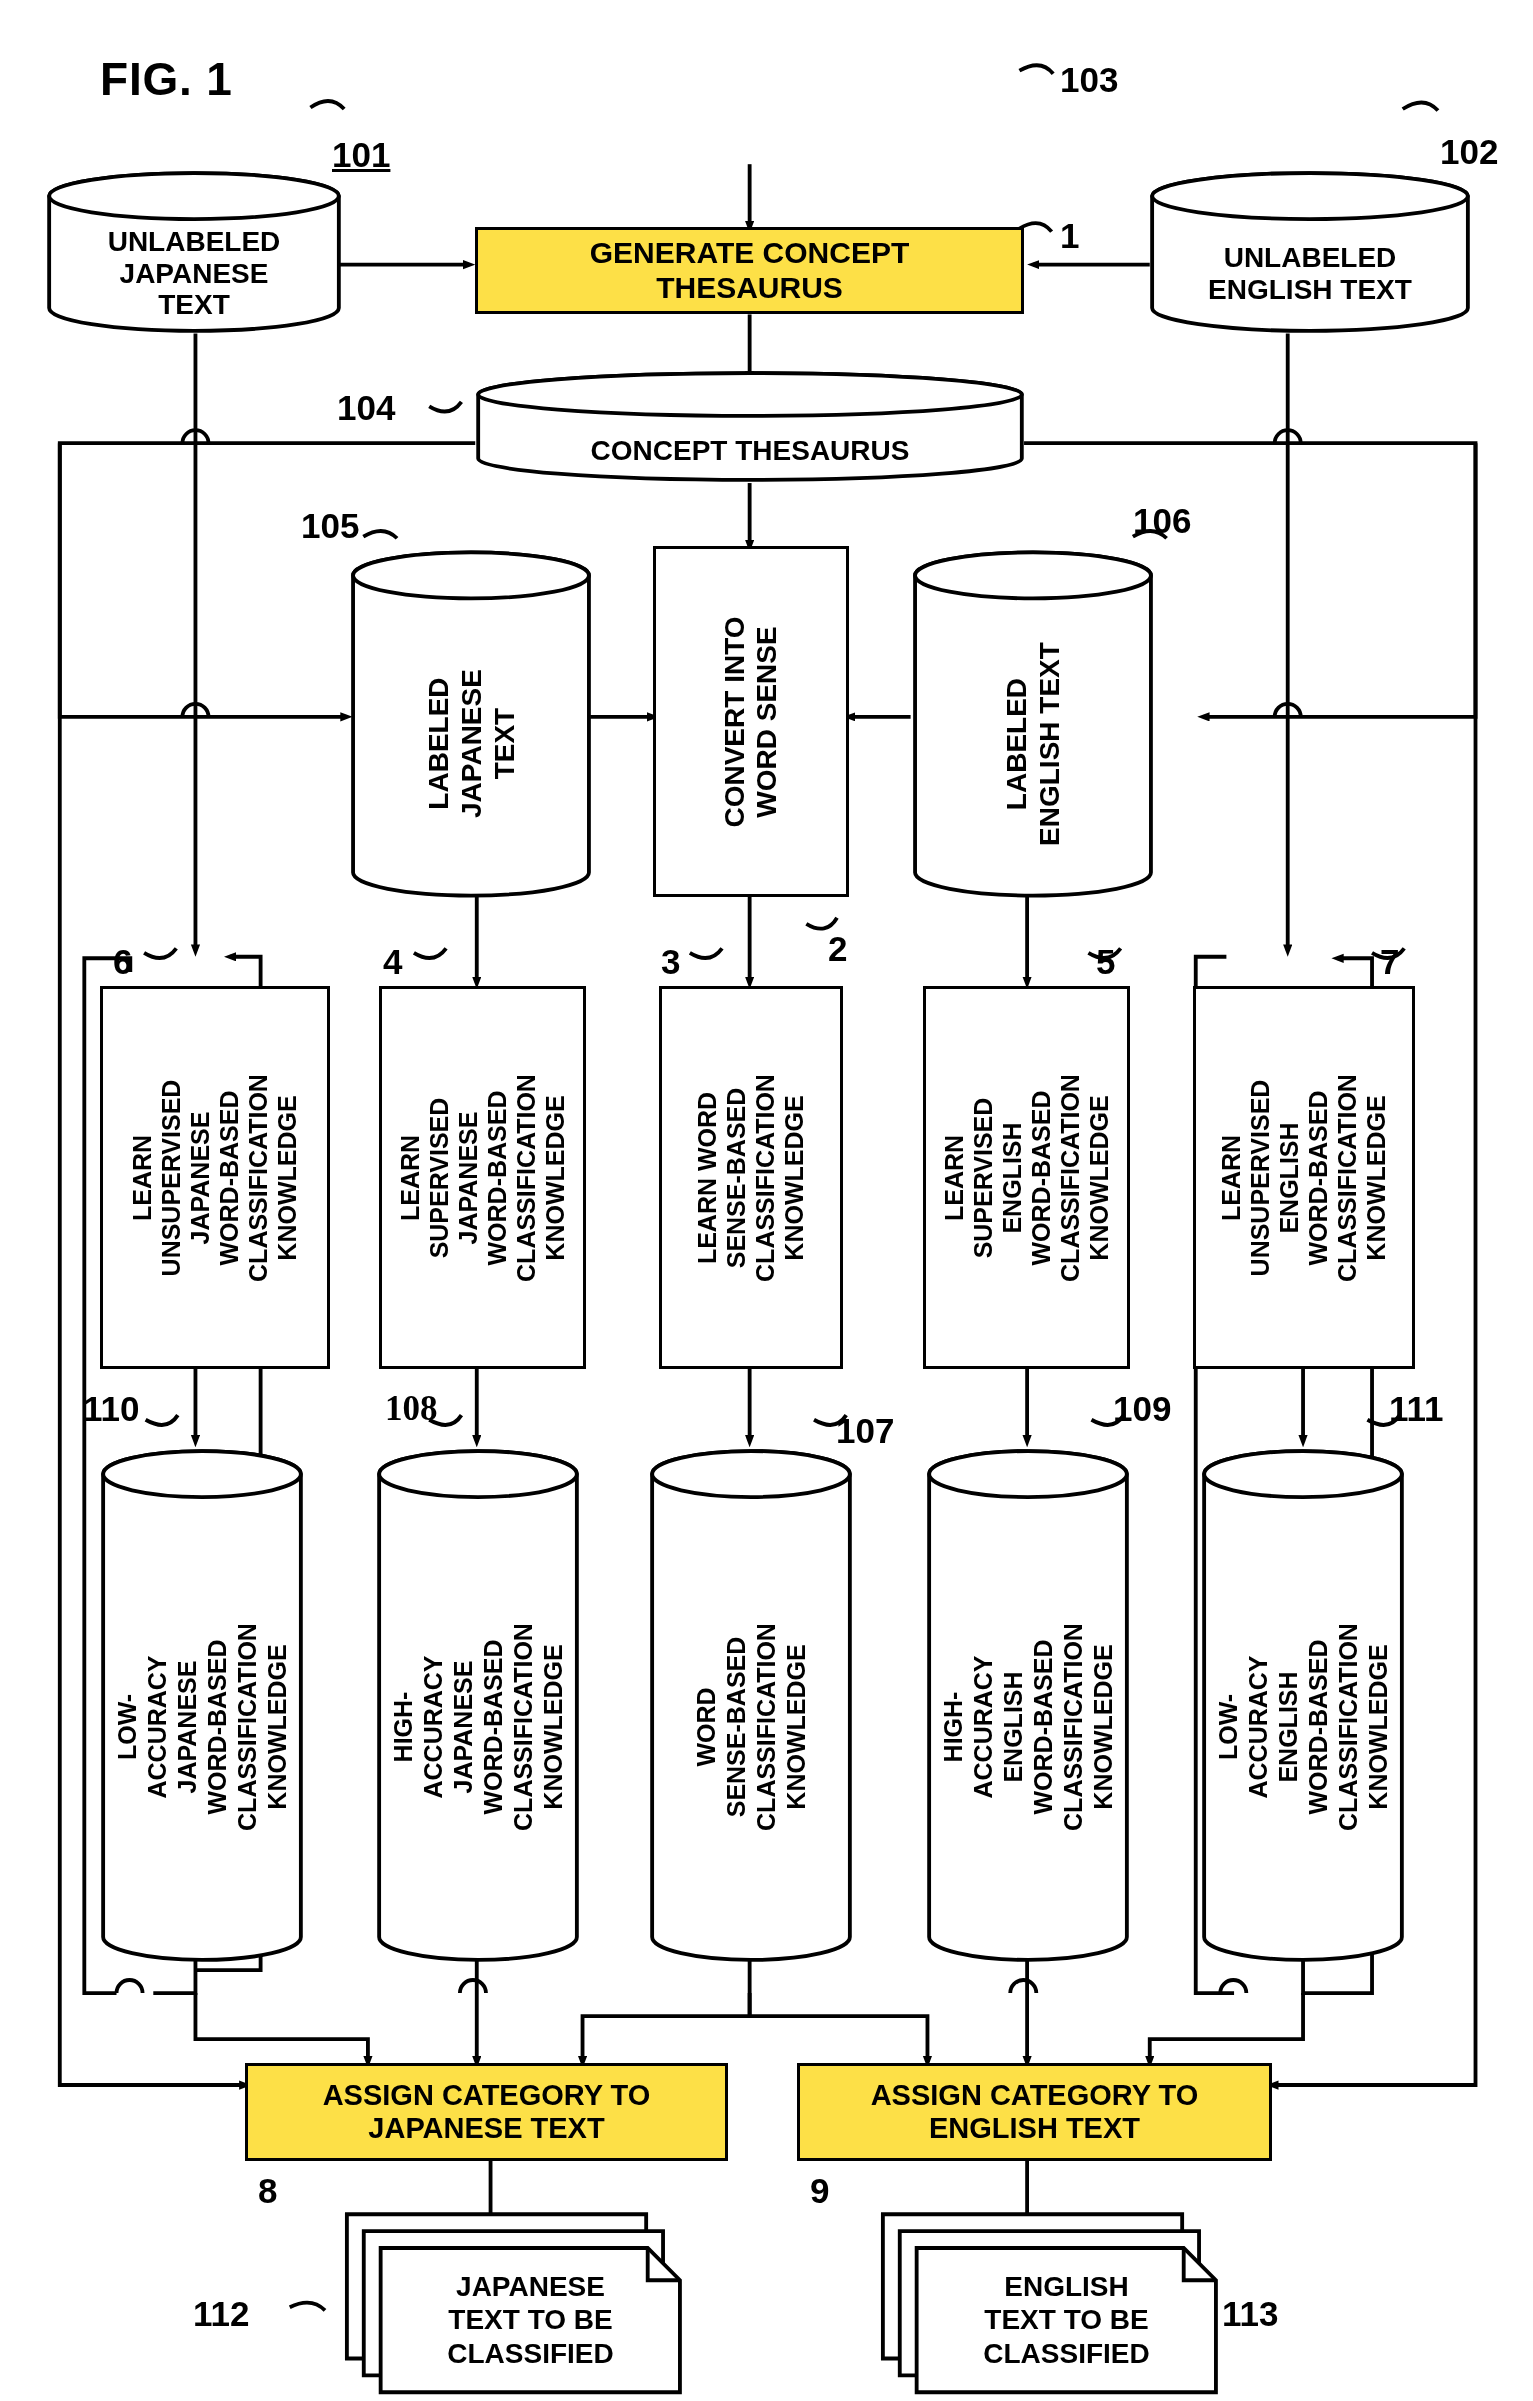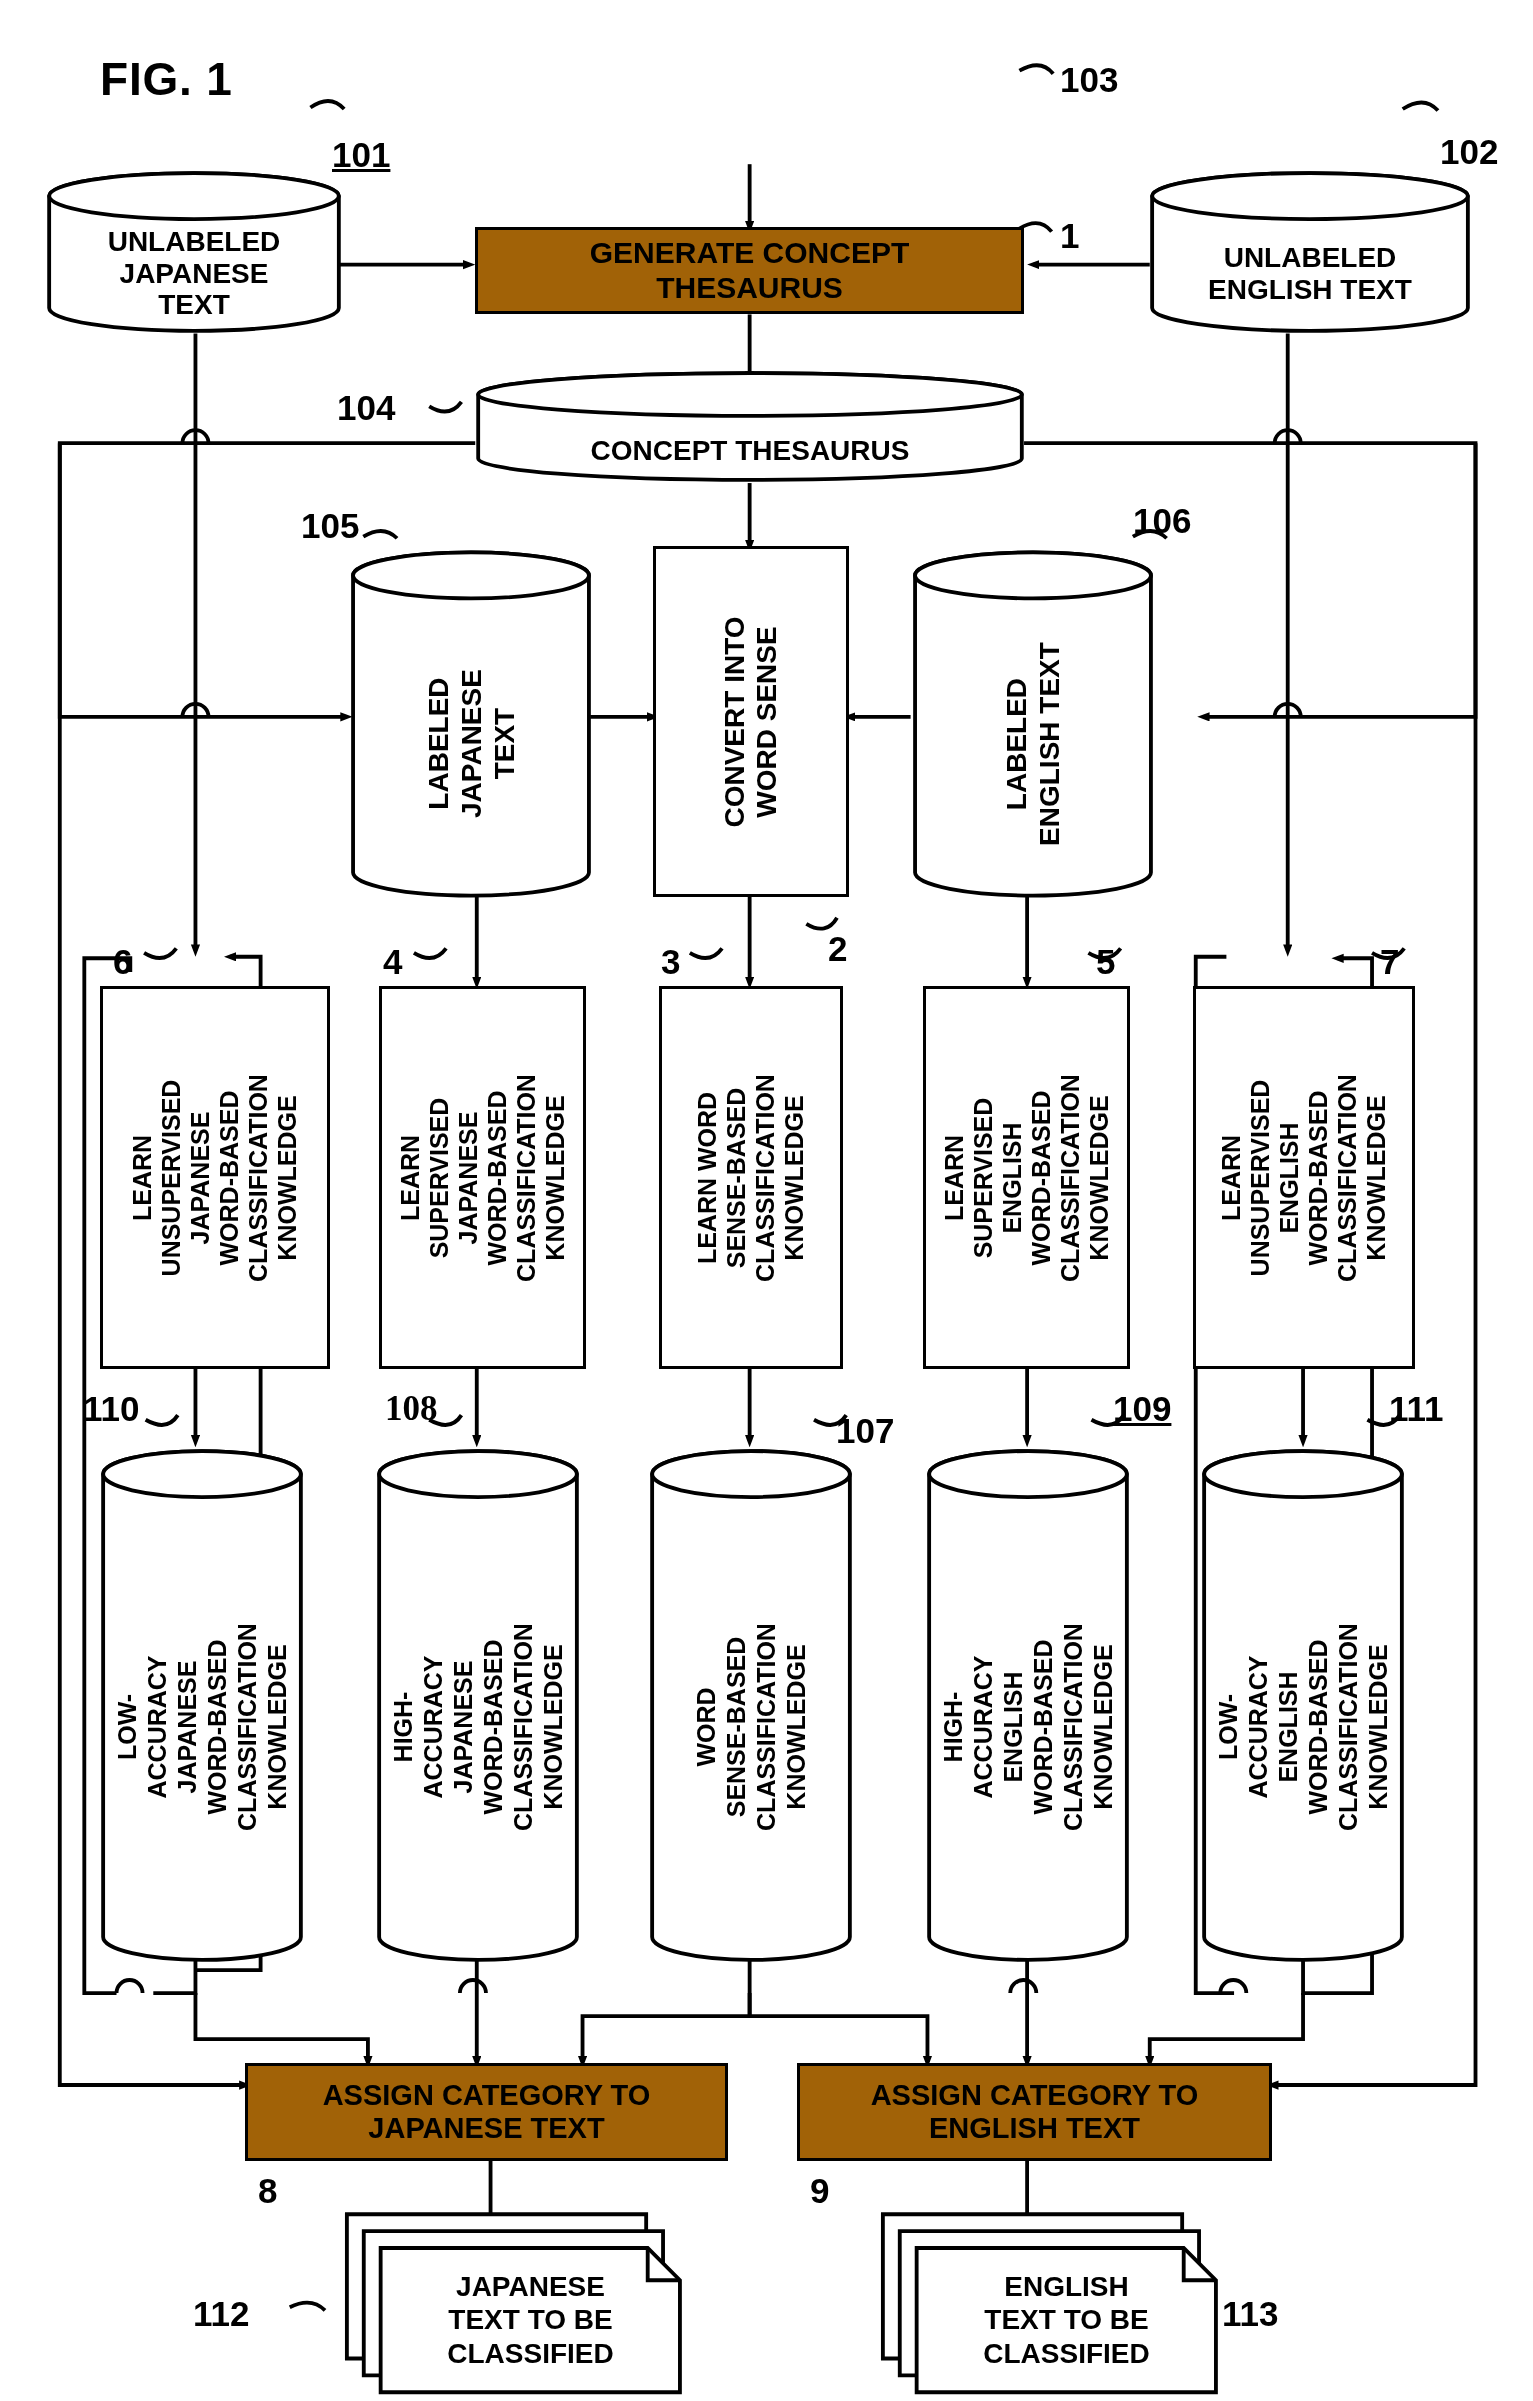--- a/index.html
+++ b/index.html
@@ -1,21 +1,21 @@
 <!DOCTYPE html>
 <html style="font-size:12.3px"><head>
 <meta charset="utf-8">
 <style>
   html,body{margin:0;padding:0;background:#fff;}
   body{font-family:"Liberation Sans", sans-serif;color:#000;}
   #page{position:relative;width:1533px;height:2401px;background:#fff;overflow:hidden;}
   .figtitle{position:absolute;font-size:46px;font-weight:700;letter-spacing:0.8px;}
   .ref{position:absolute;font-size:35px;font-weight:700;}
   
-  .box{position:absolute;border:3.1px solid #000;background:#a16207;box-sizing:border-box;display:flex;align-items:center;justify-content:center;text-align:center;}
+  .box{position:absolute;border:3.1px solid #000;background:#fde047;box-sizing:border-box;display:flex;align-items:center;justify-content:center;text-align:center;}
   .box span{display:block;width:100%;font-weight:700;line-height:1.14;}
   
   .vbox{position:absolute;border:3.1px solid #000;background:#fff;box-sizing:border-box;}
   .vtext{position:absolute;left:50%;top:50%;transform:translate(-50%,-50%) rotate(-90deg);white-space:nowrap;text-align:center;font-weight:700;line-height:1.16;}
   
   .cyl{position:absolute;}
   .cyl svg{position:absolute;left:0;top:0;overflow:visible;}
   .cyl .ctext{position:absolute;left:0;top:0;width:100%;height:100%;display:flex;align-items:center;justify-content:center;text-align:center;font-weight:700;line-height:1.14;}
   .cyl .ctext.vert{}
   .cyl .ctext.vert span{transform:rotate(-90deg);white-space:nowrap;display:block;}
@@ -275,21 +275,21 @@
       <ellipse cx="133" cy="34" rx="129" ry="30" fill="#fff" stroke="#000" stroke-width="5"></ellipse>
     </svg>
     <div class="ctext vert" style="padding-top:21.5px;">
       <span style="font-size:25px;white-space:pre-line;line-height:1.2;">HIGH-ACCURACY
 ENGLISH
 WORD-BASED
 CLASSIFICATION
 KNOWLEDGE</span>
     </div>
   </div>
-  <div class="ref" style="left:1113px;top:1389px;text-decoration:underline;">109</div>
+  <div class="ref" style="left:1113px;top:1389px;">109</div>
 
   <div class="cyl" style="left:1201px;top:1448px;width:204px;height:515px;">
     <svg width="204" height="515" viewBox="0 0 266 672">
       <path d="M4,34 a129,30 0 0 1 258,0 L262,638 a129,30 0 0 1 -258,0 z" fill="#fff" stroke="#000" stroke-width="5"></path>
       <ellipse cx="133" cy="34" rx="129" ry="30" fill="#fff" stroke="#000" stroke-width="5"></ellipse>
     </svg>
     <div class="ctext vert" style="padding-top:21.5px;">
       <span style="font-size:25px;white-space:pre-line;line-height:1.2;">LOW-ACCURACY
 ENGLISH
 WORD-BASED

